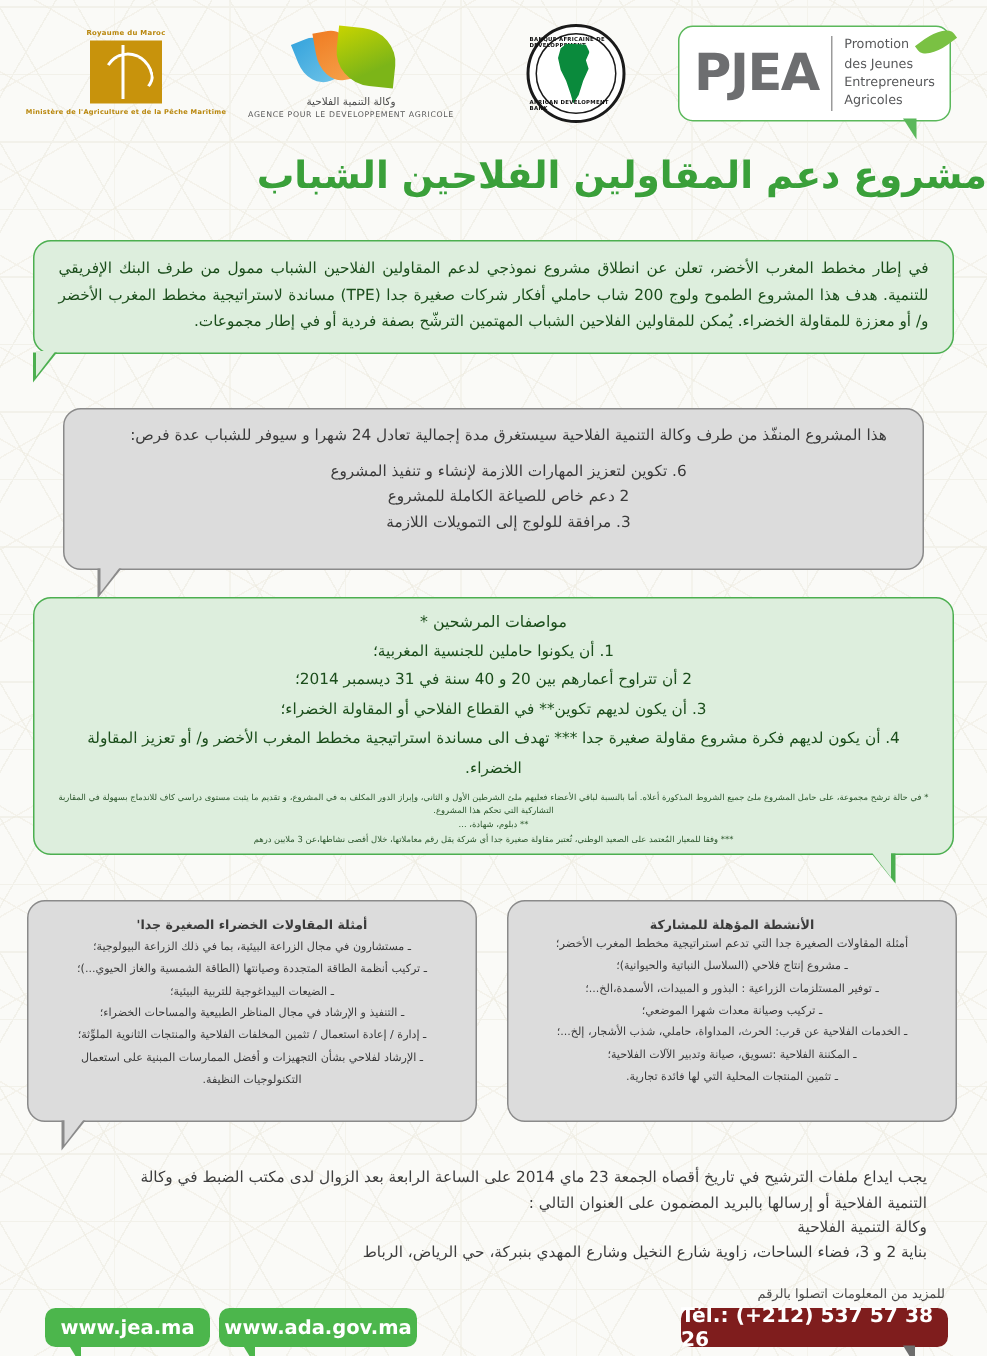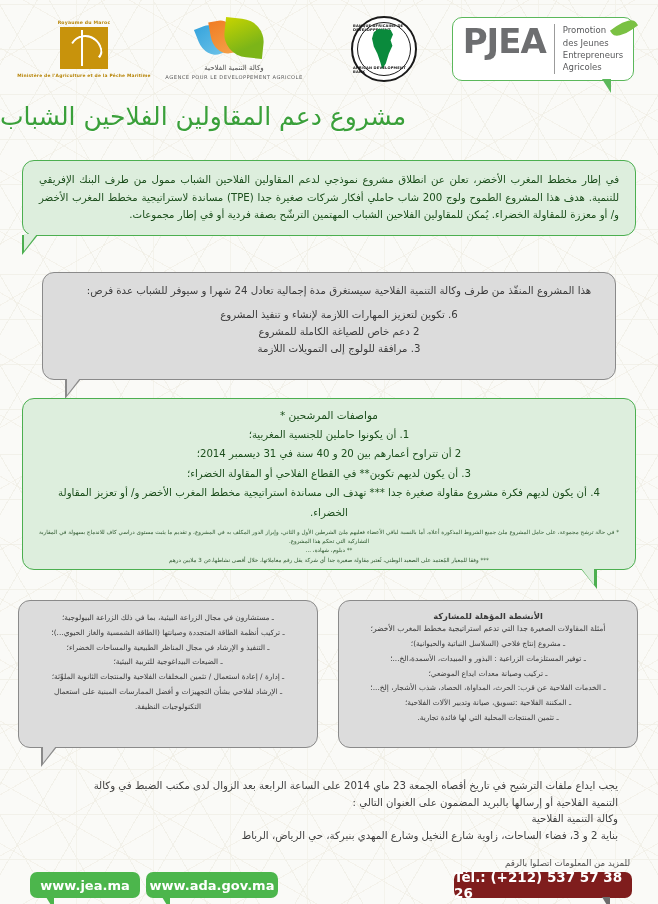--- a/index.html
+++ b/index.html
@@ -96,21 +96,21 @@
     width: 30px; height: 40px; background: #0a8a3c;
     clip-path: polygon(30% 0%, 72% 2%, 80% 14%, 72% 28%, 78% 42%, 66% 62%, 56% 86%, 44% 100%, 38% 84%, 28% 62%, 16% 44%, 10% 24%, 16% 8%);
   }
   .seal-txt { position:absolute; font-size:3.6px; color:#111; font-weight:bold; letter-spacing:.2px;}
   .seal-txt.top { top: 6px; }
   .seal-txt.bot { bottom: 6px; }
 
   .logo-pjea { width: 198px; margin-right: 8px; }
   .pjea-bubble {
     position: relative; border: 1.6px solid #5bb85b; border-radius: 10px;
-    background: #fff; padding: 6px 10px; display: flex; gap: 8px;
+    background: #fff; padding: 6px 10px; display: flex; align-items: center; gap: 8px;
   }
   .pjea-bubble::after {
     content:""; position:absolute; right: 22px; bottom: -13px;
     width: 0; height: 0; border-left: 9px solid transparent; border-right: 0 solid transparent;
     border-top: 14px solid #5bb85b;
   }
   .pjea-word {
     font-family: "DejaVu Sans", sans-serif; font-weight: bold; font-size: 34px;
     color: #6d6e70; line-height: 1; letter-spacing: -1px; position: relative;
   }
@@ -118,22 +118,22 @@
     position: absolute; right: -4px; top: 4px; width: 26px; height: 12px;
     background: #7ac143; border-radius: 0 70% 0 70%; transform: rotate(-36deg);
   }
   .pjea-sub {
     border-left: 1.4px solid #9b9b9b; padding-left: 8px;
     font-size: 8.5px; color: #58595b; line-height: 1.45; white-space: nowrap;
   }
 
   
   .main-title {
-    position: absolute; top: 100px; left: 0; right: 0; text-align: left;
-    font-size: 25px; font-weight: normal; color: #3aa03a;
+    position: absolute; top: 100px; left: 0; right: 0; text-align: right;
+    font-size: 25px; font-weight: bold; color: #3aa03a;
     letter-spacing: 1px; line-height: 1.35;
     text-shadow: 0 1px 0 rgba(255,255,255,.8);
   }
 
   
   .bubble {
     position: absolute;
     border-radius: 12px;
     box-sizing: border-box;
     padding: 10px 16px;
@@ -326,40 +326,41 @@
       <div class="footnotes">
         <p class="fn-just">* في حالة ترشح مجموعة، على حامل المشروع ملئ جميع الشروط المذكورة أعلاه. أما بالنسبة لباقي الأعضاء فعليهم ملئ الشرطين الأول و الثاني، وإبراز الدور المكلف به في المشروع، و تقديم ما يثبت مستوى دراسي كاف للاندماج بسهولة في المقاربة التشاركية التي تحكم هذا المشروع.</p>
         <p>** دبلوم، شهادة، ...</p>
         <p>*** وفقا للمعيار المُعتمد على الصعيد الوطني، تُعتبر مقاولة صغيرة جدا أي شركة يقل رقم معاملاتها، خلال أقصى نشاطها،عن 3 ملايين درهم</p>
       </div>
       <div class="tail green-dl" style="right:38px; bottom:-20px; border-right:0; border-left:16px solid transparent;"></div>
       <div class="tail green-dl-in" style="right:41px; bottom:-16px; border-right:0; border-left:13px solid transparent;"></div>
     </div>
 
     <div class="bubble gray b4">
+      <div class="col-title">أمثلة المقاولات الخضراء الصغيرة جدا'</div>
       <ul class="dashlist">
         <li>ـ مستشارون في مجال الزراعة البيئية، بما في ذلك الزراعة البيولوجية؛</li>
         <li>ـ تركيب أنظمة الطاقة المتجددة وصيانتها (الطاقة الشمسية والغاز الحيوي...)؛</li>
+        <li>ـ الضيعات البيداغوجية للتربية البيئية؛</li>
         <li>ـ التنفيذ و الإرشاد في مجال المناظر الطبيعية والمساحات الخضراء؛</li>
-        <li>ـ الضيعات البيداغوجية للتربية البيئية؛</li>
         <li>ـ إدارة / إعادة استعمال / تثمين المخلفات الفلاحية والمنتجات الثانوية الملوِّثة؛</li>
         <li>ـ الإرشاد لفلاحي بشأن التجهيزات و أفضل الممارسات المبنية على استعمال التكنولوجيات النظيفة.</li>
       </ul>
       <div class="tail gray-dl" style="left:22px; bottom:-20px;"></div>
       <div class="tail gray-dl-in" style="left:24px; bottom:-16px;"></div>
     </div>
 
     <div class="bubble gray b5">
       <div class="col-title">الأنشطة المؤهلة للمشاركة</div>
       <div class="col-sub">أمثلة المقاولات الصغيرة جدا التي تدعم استراتيجية مخطط المغرب الأخضر؛</div>
       <ul class="dashlist">
         <li>ـ مشروع إنتاج فلاحي (السلاسل النباتية والحيوانية)؛</li>
         <li>ـ توفير المستلزمات الزراعية : البذور و المبيدات، الأسمدة،الخ...؛</li>
-        <li>ـ تركيب وصيانة معدات ايداع الموضعي؛</li>
-        <li>ـ الخدمات الفلاحية عن قرب: الحرث، المداواة، الحصاد، شذب الأشجار، إلخ...؛</li>
+        <li>ـ تركيب وصيانة معدات شهرا الموضعي؛</li>
+        <li>ـ الخدمات الفلاحية عن قرب: الحرث، المداواة، حاملي، شذب الأشجار، إلخ...؛</li>
         <li>ـ المكننة الفلاحية :تسويق، صيانة وتدبير الآلات الفلاحية؛</li>
         <li>ـ تثمين المنتجات المحلية التي لها فائدة تجارية.</li>
       </ul>
     </div>
 
     <div class="closing">
       <div>يجب  ايداع ملفات الترشيح في تاريخ أقصاه الجمعة 23 ماي 2014 على الساعة الرابعة بعد الزوال لدى مكتب الضبط في وكالة</div>
       <div>التنمية الفلاحية أو إرسالها بالبريد المضمون على العنوان التالي :</div>
       <div>وكالة التنمية الفلاحية</div>
       <div>بناية 2 و 3، فضاء الساحات، زاوية شارع النخيل وشارع المهدي بنبركة، حي الرياض، الرباط</div>

